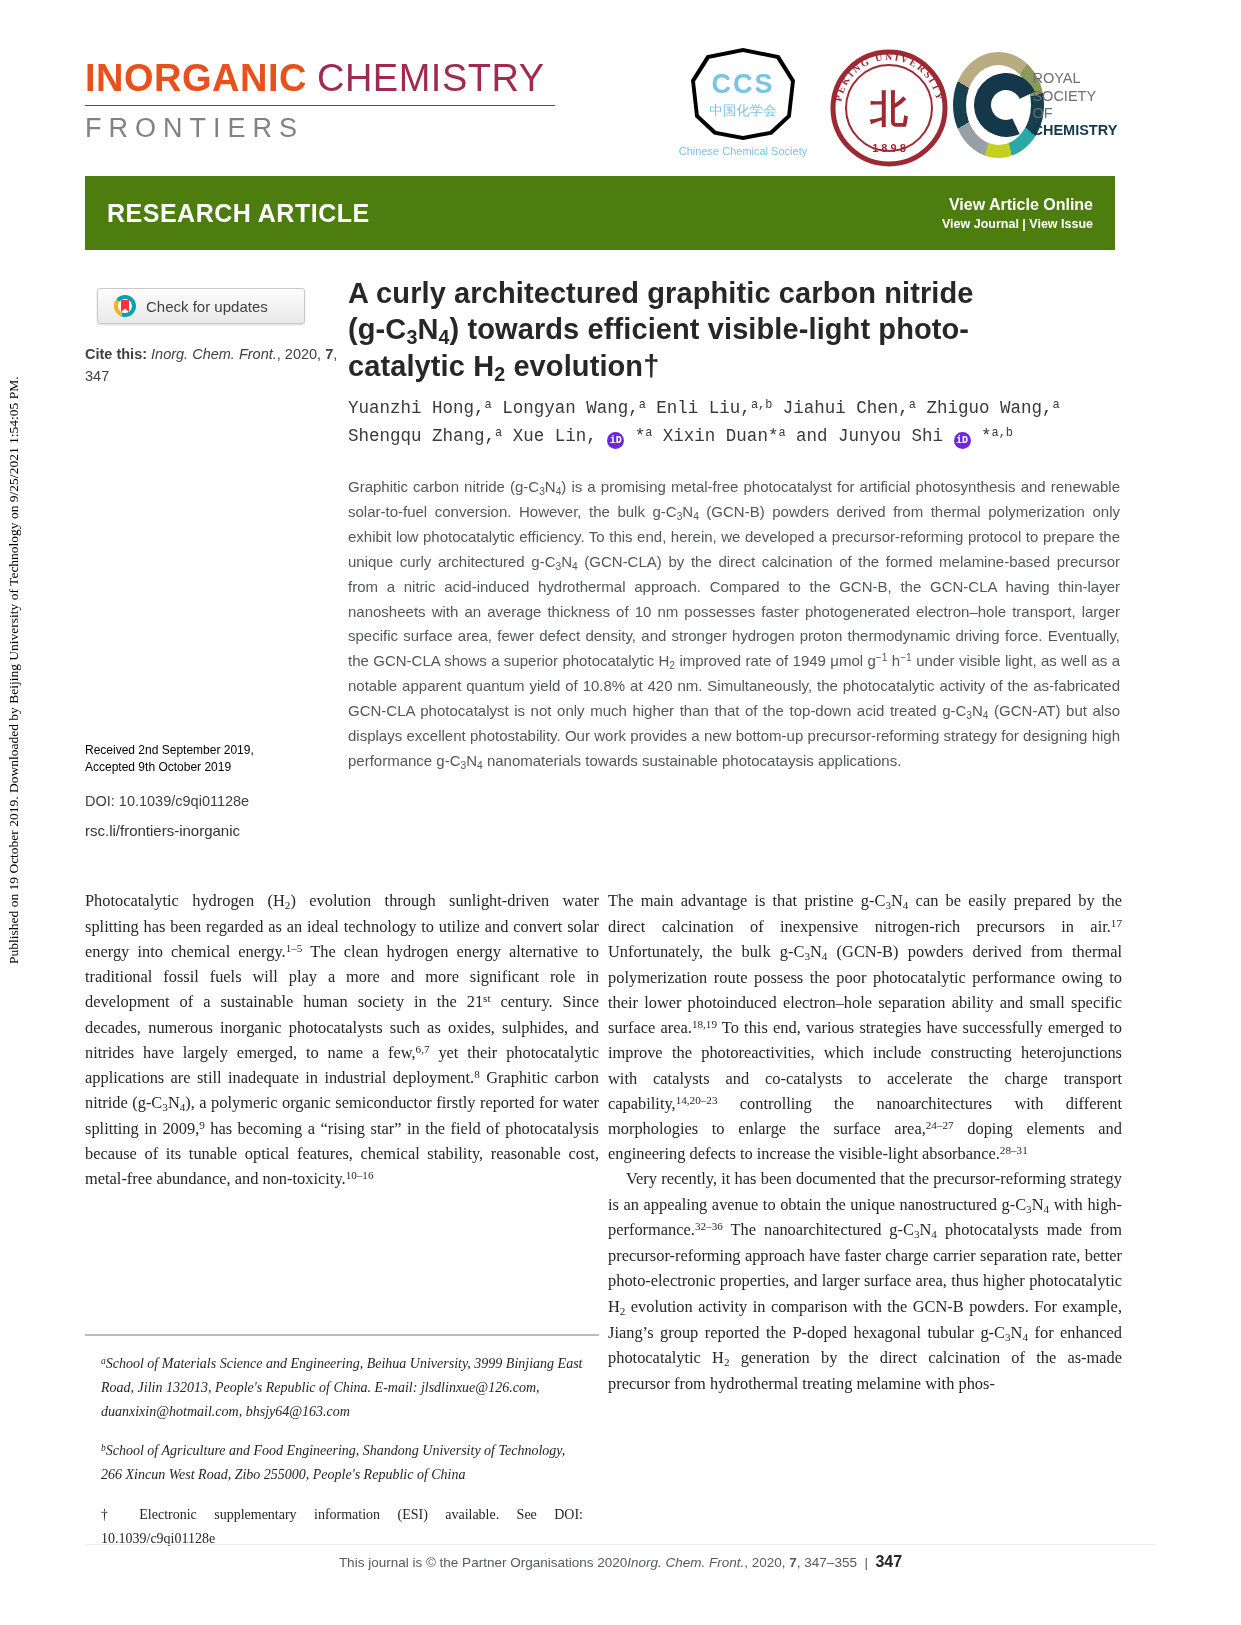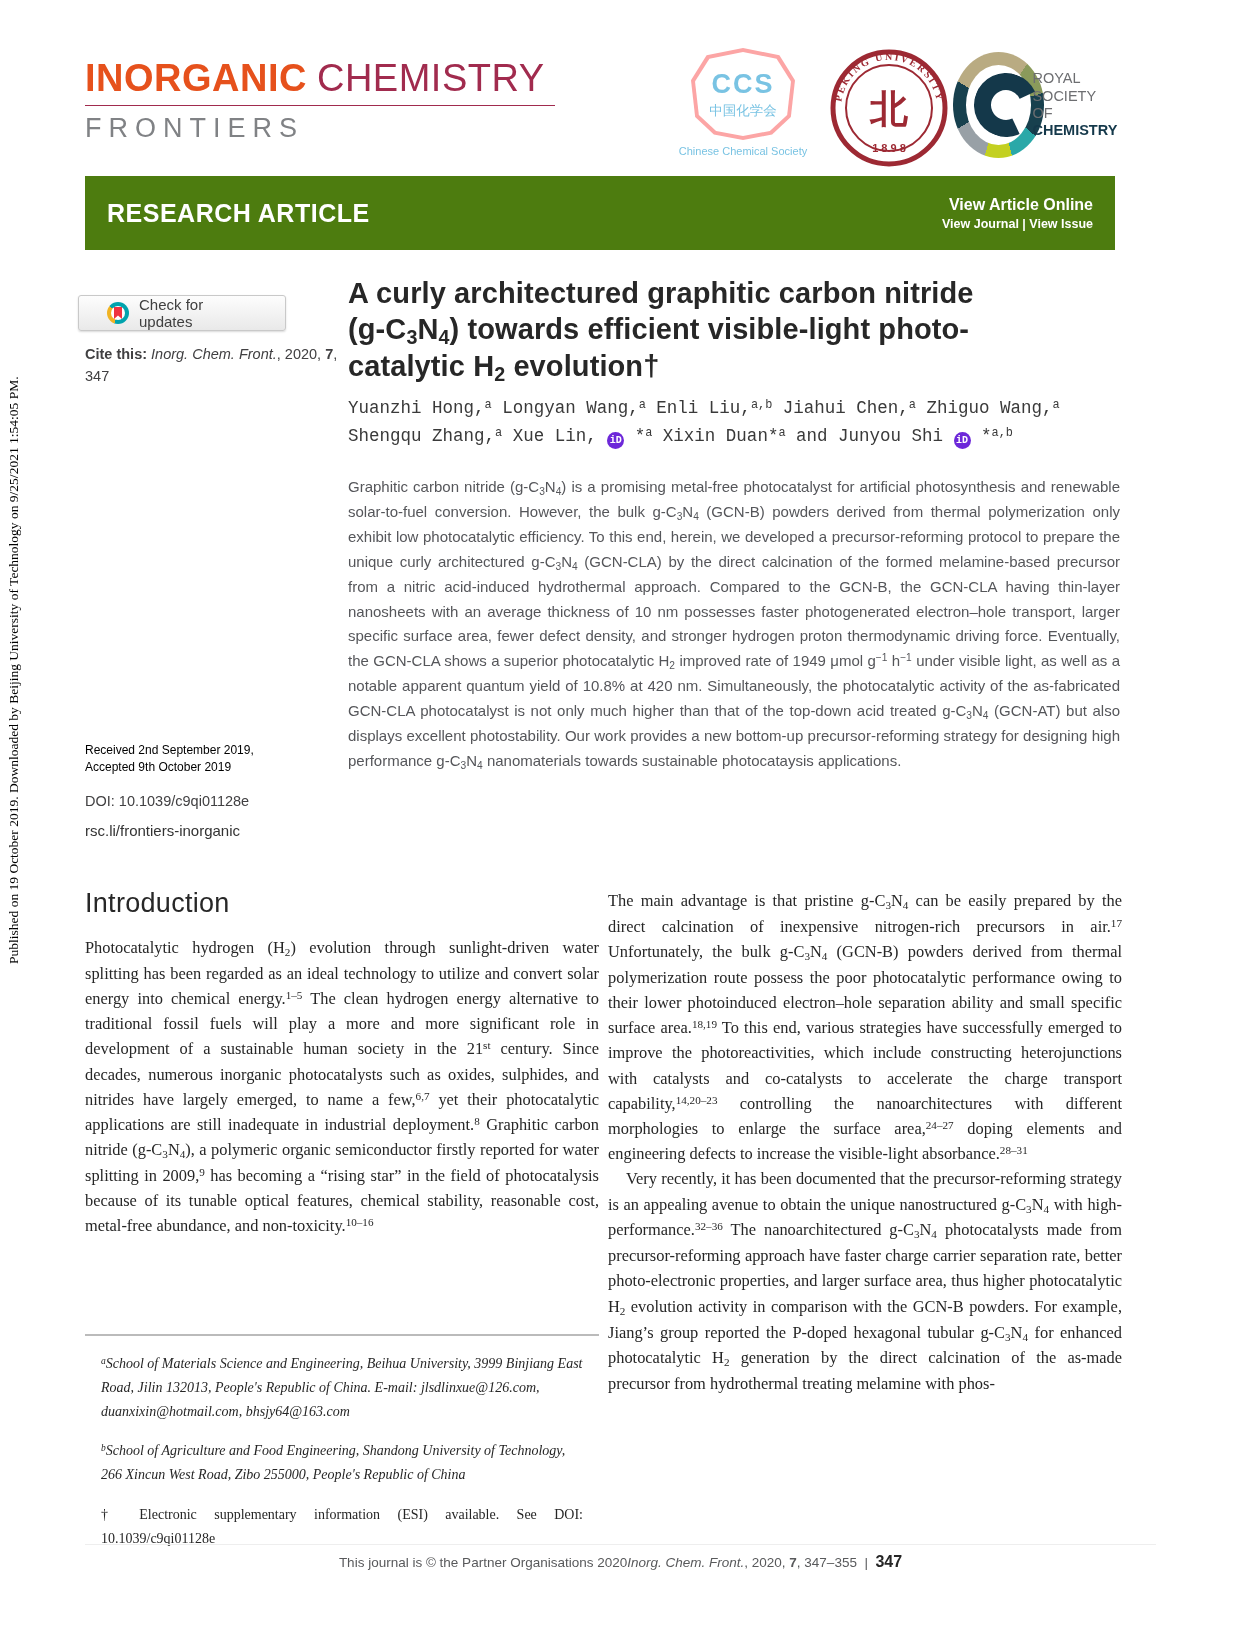--- a/index.html
+++ b/index.html
@@ -14,21 +14,21 @@
   
   .masthead{position:absolute;left:85px;top:46px;width:1030px;height:126px;}
   .brand{position:absolute;left:0;top:10px;width:470px;}
   .brand-line{font-size:38px;line-height:44px;letter-spacing:.5px;}
   .brand-primary{font-weight:800;color:#E6511C;}
   .brand-secondary{font-weight:300;color:#A12B4E;margin-left:10px;}
   .brand-rule{height:1px;background:#A12B4E;margin-top:5px;}
   .brand-sub{margin-top:7px;font-size:27px;color:#808285;letter-spacing:7px;font-weight:300;}
 
   .logo-ccs{position:absolute;left:583px;top:2px;width:150px;text-align:center;color:#79C3E3;}
-  .ccs-shield{position:relative;width:104px;height:92px;margin:0 auto;background:#fca5a5;
+  .ccs-shield{position:relative;width:104px;height:92px;margin:0 auto;background:#000000;
     clip-path:polygon(50% 0,85% 8%,100% 35%,96% 75%,78% 94%,50% 100%,22% 94%,4% 75%,0 35%,15% 8%);}
   .ccs-inner{position:absolute;inset:4px;background:#fff;display:flex;flex-direction:column;
     align-items:center;justify-content:center;gap:2px;
     clip-path:polygon(50% 0,85% 8%,100% 35%,96% 75%,78% 94%,50% 100%,22% 94%,4% 75%,0 35%,15% 8%);}
   .ccs-acr{font-weight:800;font-size:27px;letter-spacing:2px;color:#79C3E3;}
   .ccs-cn{font-size:13.5px;color:#79C3E3;}
   .ccs-caption{margin-top:5px;font-size:11px;color:#79C3E3;}
 
   .logo-pku{position:absolute;left:744px;top:2px;width:120px;height:120px;}
 
@@ -45,24 +45,24 @@
 
   
   .banner{position:absolute;left:85px;top:176px;width:1030px;height:74px;background:#4d7c0f;color:#fff;
     display:flex;align-items:center;justify-content:space-between;padding:0 22px;box-sizing:border-box;}
   .banner-label{font-size:25px;font-weight:700;letter-spacing:.5px;}
   .banner-right{text-align:right;}
   .banner-va{font-size:16px;font-weight:700;}
   .banner-links{font-size:12.5px;font-weight:700;margin-top:3px;}
 
   
-  .check-btn{position:absolute;left:78px;top:288px;width:208px;height:36px;
+  .check-btn{position:absolute;left:97px;top:288px;width:208px;height:36px;
     background:linear-gradient(#fdfdfd,#e9e9e9);border:1px solid #c9c9c9;border-radius:3px;
-    display:flex;align-items:center;gap:10px;padding:0 28px;box-sizing:border-box;
-    box-shadow:0 1px 2px rgba(0,0,0,.15);cursor:pointer;margin-top:7px;}
+    display:flex;align-items:center;gap:10px;padding:0 16px;box-sizing:border-box;
+    box-shadow:0 1px 2px rgba(0,0,0,.15);cursor:pointer;}
   .crossmark{position:relative;width:22px;height:22px;border-radius:50%;
     background:conic-gradient(from 200deg,#f0b323 0 110deg,#00a3ad 110deg 360deg);flex:0 0 auto;}
   .crossmark::after{content:'';position:absolute;inset:4px;background:#fff;border-radius:50%;}
   .cross-book{position:absolute;left:7px;top:5px;width:8px;height:12px;background:#ef3340;z-index:2;
     clip-path:polygon(0 0,100% 0,100% 100%,50% 70%,0 100%);}
   .check-label{font-size:15px;color:#404040;}
   .cite{position:absolute;left:85px;top:344px;width:255px;font-size:14.5px;color:#414042;line-height:1.5;}
   .received{position:absolute;left:85px;top:742px;width:275px;font-size:12px;color:#000000;line-height:1.45;}
   .doi{position:absolute;left:85px;top:793px;width:275px;font-size:14.5px;color:#414042;}
   .rsclink{position:absolute;left:85px;top:822px;width:275px;font-size:15px;color:#333;cursor:pointer;}
@@ -171,21 +171,20 @@
   <div class="doi">DOI: 10.1039/c9qi01128e</div>
   <div class="rsclink">rsc.li/frontiers-inorganic</div>
 
   <div class="headline">
     <h1>A curly architectured graphitic carbon nitride<br>(g-C<sub>3</sub>N<sub>4</sub>) towards efficient visible-light photo-<br>catalytic H<sub>2</sub> evolution†</h1>
     <div class="authors">Yuanzhi Hong,<sup>a</sup> Longyan Wang,<sup>a</sup> Enli Liu,<sup>a,b</sup> Jiahui Chen,<sup>a</sup> Zhiguo Wang,<sup>a</sup><br>Shengqu Zhang,<sup>a</sup> Xue Lin, <span class="orcid">iD</span> *<sup>a</sup> Xixin Duan*<sup>a</sup> and Junyou Shi <span class="orcid">iD</span> *<sup>a,b</sup></div>
     <div class="abstract">Graphitic carbon nitride (g-C<sub>3</sub>N<sub>4</sub>) is a promising metal-free photocatalyst for artificial photosynthesis and renewable solar-to-fuel conversion. However, the bulk g-C<sub>3</sub>N<sub>4</sub> (GCN-B) powders derived from thermal polymerization only exhibit low photocatalytic efficiency. To this end, herein, we developed a precursor-reforming protocol to prepare the unique curly architectured g-C<sub>3</sub>N<sub>4</sub> (GCN-CLA) by the direct calcination of the formed melamine-based precursor from a nitric acid-induced hydrothermal approach. Compared to the GCN-B, the GCN-CLA having thin-layer nanosheets with an average thickness of 10 nm possesses faster photogenerated electron–hole transport, larger specific surface area, fewer defect density, and stronger hydrogen proton thermodynamic driving force. Eventually, the GCN-CLA shows a superior photocatalytic H<sub>2</sub> improved rate of 1949 μmol g<sup>−1</sup> h<sup>−1</sup> under visible light, as well as a notable apparent quantum yield of 10.8% at 420 nm. Simultaneously, the photocatalytic activity of the as-fabricated GCN-CLA photocatalyst is not only much higher than that of the top-down acid treated g-C<sub>3</sub>N<sub>4</sub> (GCN-AT) but also displays excellent photostability. Our work provides a new bottom-up precursor-reforming strategy for designing high performance g-C<sub>3</sub>N<sub>4</sub> nanomaterials towards sustainable photocataysis applications.</div>
   </div>
 
   <div class="col col1">
-    <h2 class="intro">Introduction</h2>
     <p class="bodytext">Photocatalytic hydrogen (H<sub>2</sub>) evolution through sunlight-driven water splitting has been regarded as an ideal technology to utilize and convert solar energy into chemical energy.<sup>1–5</sup> The clean hydrogen energy alternative to traditional fossil fuels will play a more and more significant role in development of a sustainable human society in the 21<sup>st</sup> century. Since decades, numerous inorganic photocatalysts such as oxides, sulphides, and nitrides have largely emerged, to name a few,<sup>6,7</sup> yet their photocatalytic applications are still inadequate in industrial deployment.<sup>8</sup> Graphitic carbon nitride (g-C<sub>3</sub>N<sub>4</sub>), a polymeric organic semiconductor firstly reported for water splitting in 2009,<sup>9</sup> has becoming a “rising star” in the field of photocatalysis because of its tunable optical features, chemical stability, reasonable cost, metal-free abundance, and non-toxicity.<sup>10–16</sup></p>
   </div>
   <div class="col col2">
     <p class="bodytext">The main advantage is that pristine g-C<sub>3</sub>N<sub>4</sub> can be easily prepared by the direct calcination of inexpensive nitrogen-rich precursors in air.<sup>17</sup> Unfortunately, the bulk g-C<sub>3</sub>N<sub>4</sub> (GCN-B) powders derived from thermal polymerization route possess the poor photocatalytic performance owing to their lower photoinduced electron–hole separation ability and small specific surface area.<sup>18,19</sup> To this end, various strategies have successfully emerged to improve the photoreactivities, which include constructing heterojunctions with catalysts and co-catalysts to accelerate the charge transport capability,<sup>14,20–23</sup> controlling the nanoarchitectures with different morphologies to enlarge the surface area,<sup>24–27</sup> doping elements and engineering defects to increase the visible-light absorbance.<sup>28–31</sup></p>
     <p class="bodytext">Very recently, it has been documented that the precursor-reforming strategy is an appealing avenue to obtain the unique nanostructured g-C<sub>3</sub>N<sub>4</sub> with high-performance.<sup>32–36</sup> The nanoarchitectured g-C<sub>3</sub>N<sub>4</sub> photocatalysts made from precursor-reforming approach have faster charge carrier separation rate, better photo-electronic properties, and larger surface area, thus higher photocatalytic H<sub>2</sub> evolution activity in comparison with the GCN-B powders. For example, Jiang’s group reported the P-doped hexagonal tubular g-C<sub>3</sub>N<sub>4</sub> for enhanced photocatalytic H<sub>2</sub> generation by the direct calcination of the as-made precursor from hydrothermal treating melamine with phos-</p>
   </div>
 
   <div class="footnotes">
     <div class="fn-rule"></div>
     <p class="fn fn-i"><sup>a</sup>School of Materials Science and Engineering, Beihua University, 3999 Binjiang East Road, Jilin 132013, People's Republic of China. E-mail: jlsdlinxue@126.com, duanxixin@hotmail.com, bhsjy64@163.com</p>

